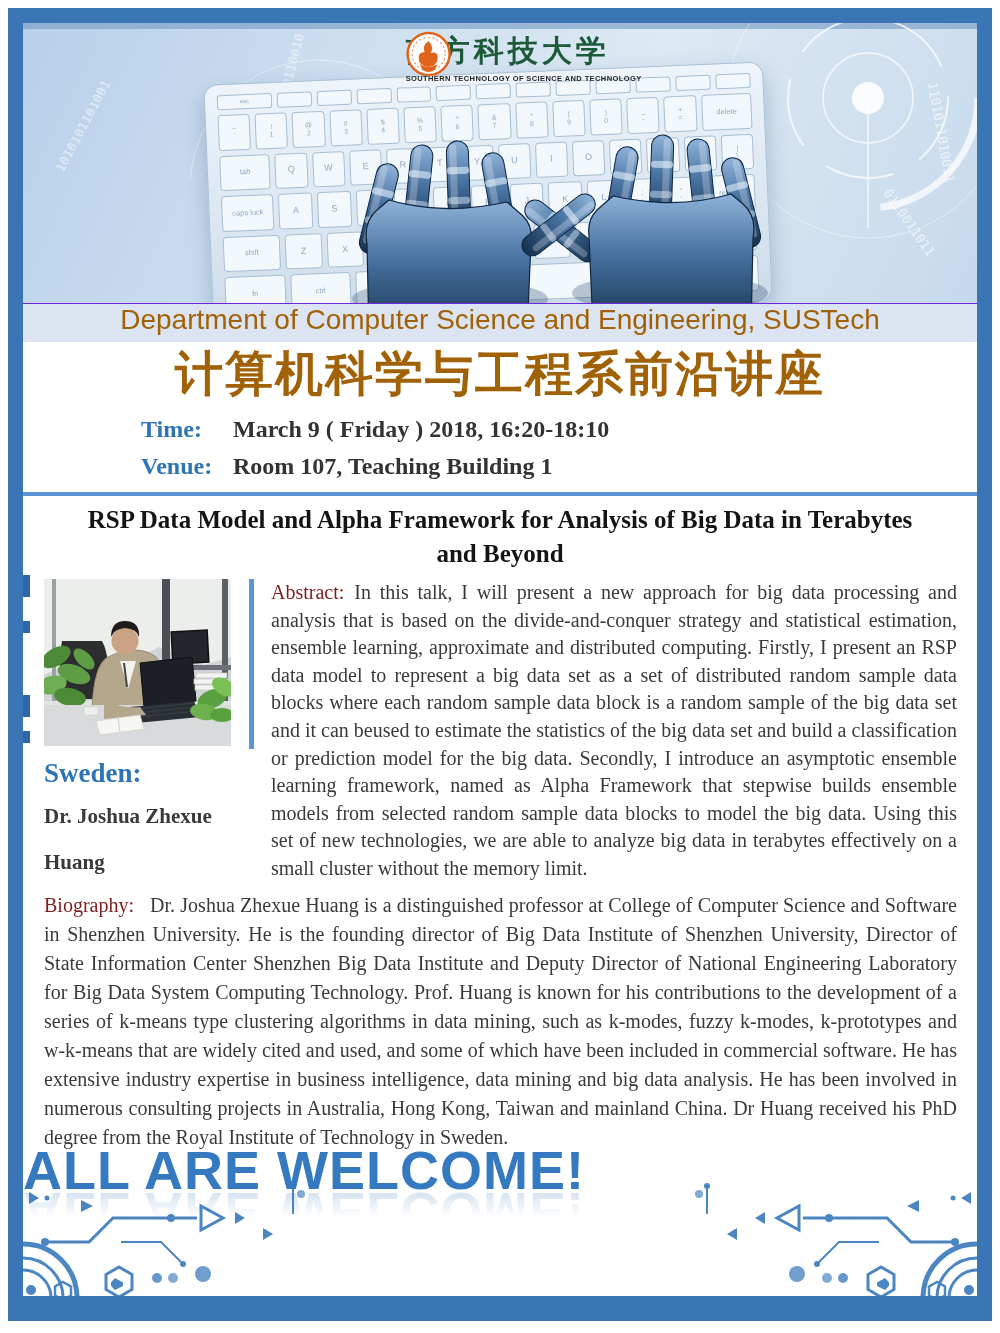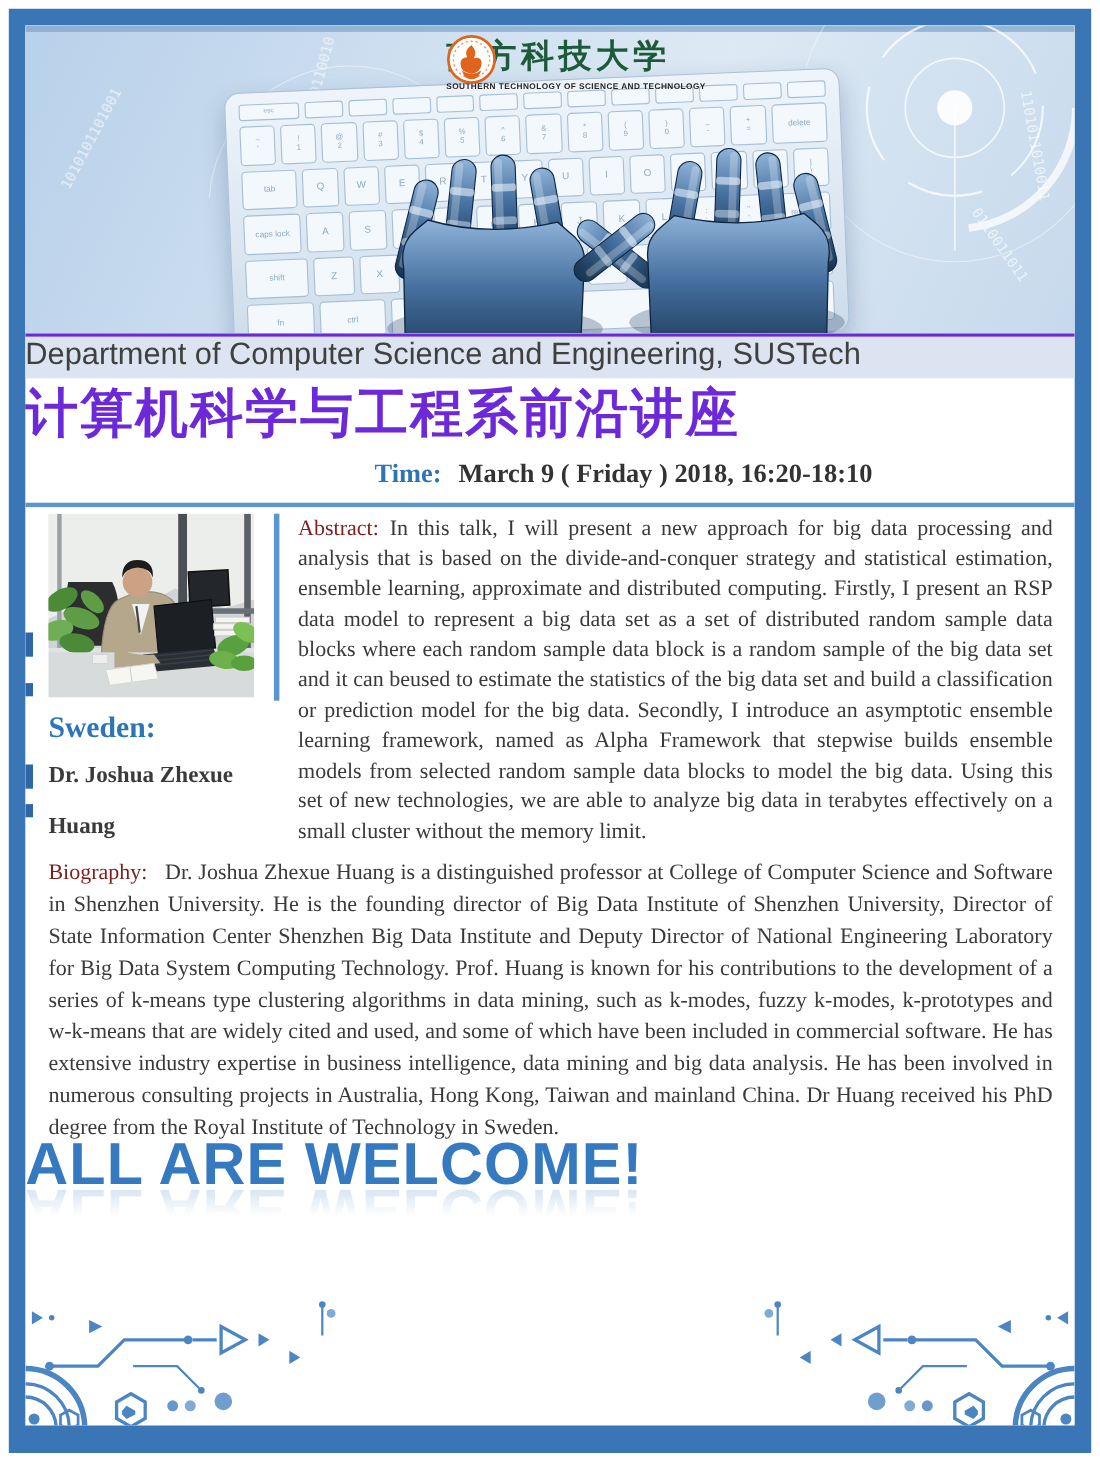--- a/index.html
+++ b/index.html
@@ -30,26 +30,26 @@
   .kbrow.fn .key{font-size:6px;border-radius:3px;}
   .key.mod{flex:1.6;font-size:7.5px;}
   .key.space{flex:5;}
   .key.two{font-size:7px;}
 
   .logo{position:absolute;top:8px;left:50%;transform:translateX(-40%);display:flex;align-items:center;gap:9px;z-index:6;}
   .logo-cn{font:700 30px "DejaVu Sans",sans-serif;color:#1d5a3a;letter-spacing:4px;white-space:nowrap;}
   .logo-en{font:700 7.5px "Liberation Sans",sans-serif;color:#262626;letter-spacing:.4px;margin-top:2px;white-space:nowrap;}
 
   
-  .banner{height:38px;line-height:38px;background:#dbe4f0;border-top:3px solid #6d28d9;
-          color:#404040;font:400 28px "Liberation Sans",sans-serif;text-align:left;}
-  .cn-title{margin:0;height:70px;line-height:70px;
-            font:700 48px "DejaVu Sans",sans-serif;color:#6d28d9;letter-spacing:2px;}
+  .banner{height:38px;line-height:38px;background:#dbe4f0;border-top:1px solid #6d28d9;
+          color:#a16207;font:400 28px "Liberation Sans",sans-serif;text-align:center;}
+  .cn-title{margin:0;height:70px;line-height:70px;text-align:center;
+            font:700 48px "DejaVu Sans",sans-serif;color:#a16207;letter-spacing:2px;}
   .info{margin-left:118px;}
-  .info-row{line-height:34px;text-align:center;}
+  .info-row{line-height:34px;}
   .ilabel{display:inline-block;width:92px;color:#2e75b6;font-weight:700;font-size:24px;}
   .ival{color:#333;font-weight:700;font-size:24px;}
   .divider{height:4px;background:#5b95d2;margin-top:6px;}
   .talk-title{font:700 25px/34px "Liberation Serif","DejaVu Serif",serif;color:#141414;
               text-align:center;margin:7px 42px 2px;}
 
   
   .main{display:flex;padding:6px 0 0 21px;}
   .left-col{width:192px;flex:none;}
   .photo{display:block;width:187px;height:167px;}
@@ -272,24 +272,28 @@
    </header>
 
    <div class="banner">Department of Computer Science and Engineering, SUSTech</div>
 
    <h1 class="cn-title">计算机科学与工程系前沿讲座</h1>
 
    <div class="info">
      <div class="info-row">
        <span class="ilabel">Time:</span><span class="ival">March 9 ( Friday ) 2018, 16:20-18:10</span>
      </div>
+     <div class="info-row">
+       <span class="ilabel">Venue:</span><span class="ival">Room 107, Teaching Building 1</span>
+     </div>
    </div>
 
    <div class="divider"></div>
 
+   <h2 class="talk-title">RSP Data Model and Alpha Framework for Analysis of Big Data in Terabytes and Beyond</h2>
 
    <div class="main">
      <div class="left-col">
        <svg class="photo" viewBox="0 0 187 167">
          <rect width="187" height="167" fill="#dfe3e2"></rect>
          <rect width="187" height="122" fill="#eceeec"></rect>
          <path d="M0,96 l40,-20 35,14 40,-22 45,18 27,-8 v44 H0 z" fill="#c9cdd2" opacity="0.8"></path>
          <rect x="8" y="0" width="4" height="122" fill="#9aa0a3"></rect>
          <rect x="118" y="0" width="8" height="122" fill="#4a4f55"></rect>
          <rect x="178" y="0" width="6" height="122" fill="#5a6065"></rect>

